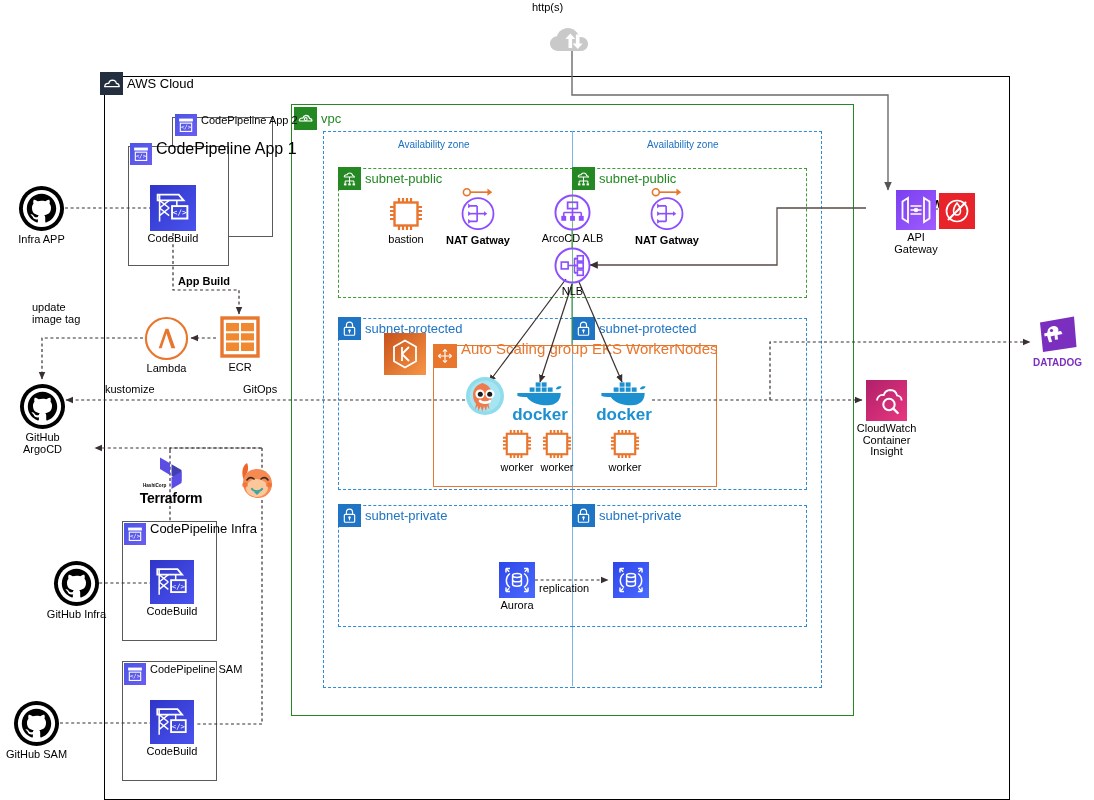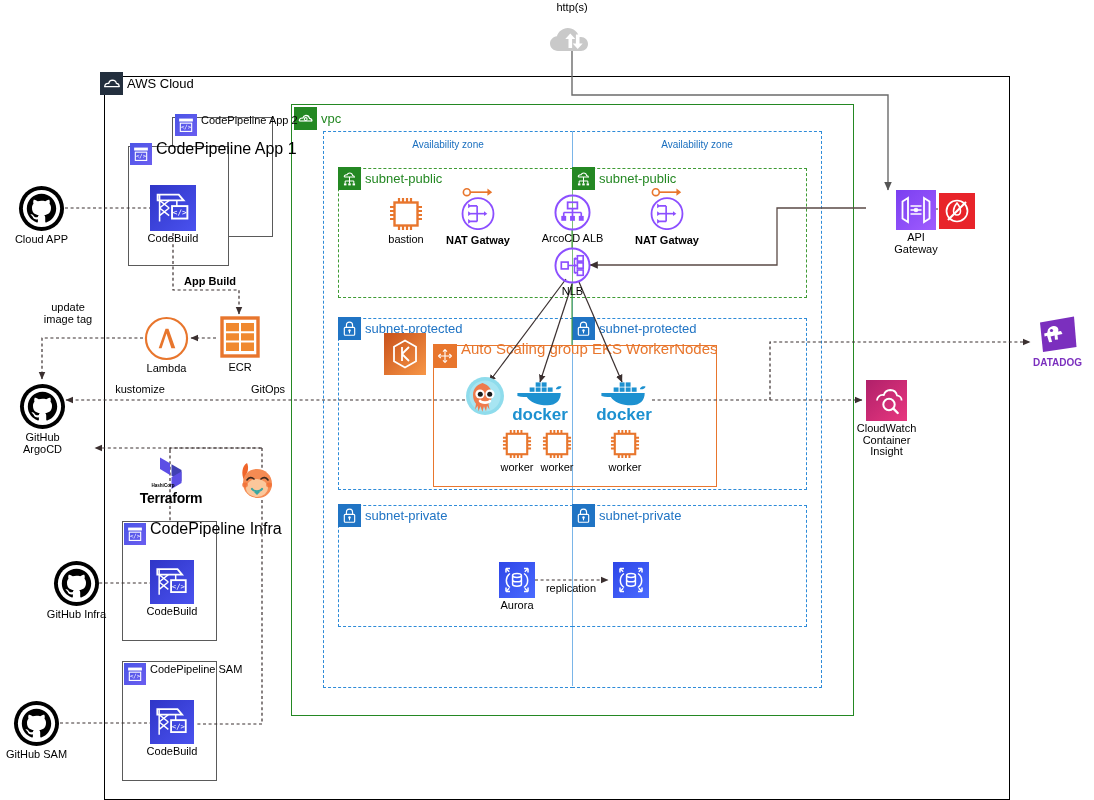--- a/index.html
+++ b/index.html
@@ -1,19 +1,19 @@
 <!DOCTYPE html>
 <html><head>
 <meta charset="utf-8">
 <style>
   html,body{margin:0;padding:0;background:#ffffff;}
   body{width:1094px;height:800px;position:relative;overflow:hidden;
        font-family:"Liberation Sans","DejaVu Sans",sans-serif;
        -webkit-font-smoothing:antialiased;}
-  .lbl{position:absolute;font-size:11px;color:#000;text-align:center;line-height:11.5px;white-space:pre;}
+  .lbl{position:absolute;font-size:11px;color:#000;line-height:11.5px;white-space:pre;}
   .svgbox{position:absolute;overflow:visible;}
   
   .box-aws{position:absolute;border:1.6px solid #000;background:transparent;}
   .tag{position:absolute;display:flex;align-items:center;}
   .tag-sq{width:23px;height:23px;display:block;}
   .tag-txt{font-size:13px;margin-left:4px;white-space:nowrap;}
   .box-vpc{position:absolute;border:1.4px solid #248823;}
   .box-az{position:absolute;border:1.3px dashed #2e8bd8;}
   .box-subnet-pub{position:absolute;border:1.3px dashed #3f9b35;}
   .box-subnet-prot{position:absolute;border:1.3px dashed #2e8bd8;}
@@ -172,21 +172,21 @@
 </div>
 
 <div class="box-pipe" style="left:122px;top:521px;width:93px;height:118px;"></div>
 <div class="tag" style="left:124px;top:523px;align-items:flex-start;">
   <svg class="tag-sq" viewBox="0 0 24 24" style="width:22px;height:22px;">
     <rect width="24" height="24" fill="url(#cpg1)"></rect>
     <rect x="4.5" y="5" width="15" height="3.2" fill="#fff"></rect>
     <rect x="5.8" y="10" width="12.4" height="9" fill="none" stroke="#fff" stroke-width="1.2"></rect>
     <text x="12" y="16.6" font-size="6.2" fill="#fff" text-anchor="middle" font-family="monospace">&lt;/&gt;</text>
   </svg>
-  <span class="tag-txt" style="font-size:16px;line-height:12px;">CodePipeline
+  <span class="tag-txt" style="font-size:13px;line-height:12px;">CodePipeline
 Infra</span>
 </div>
 
 <div class="box-pipe" style="left:122px;top:661px;width:93px;height:118px;"></div>
 <div class="tag" style="left:124px;top:663px;align-items:flex-start;">
   <svg class="tag-sq" viewBox="0 0 24 24" style="width:22px;height:22px;">
     <rect width="24" height="24" fill="url(#cpg1)"></rect>
     <rect x="4.5" y="5" width="15" height="3.2" fill="#fff"></rect>
     <rect x="5.8" y="10" width="12.4" height="9" fill="none" stroke="#fff" stroke-width="1.2"></rect>
     <text x="12" y="16.6" font-size="6.2" fill="#fff" text-anchor="middle" font-family="monospace">&lt;/&gt;</text>
@@ -256,21 +256,21 @@
     <path d="M31.5 11.5v9h3.2l-5 5.5-5-5.5h3.2v-9z" fill="#fff"></path>
   </svg>
 </div>
 
 <div class="node" style="left:18px;top:185px;width:47px;height:47px;">
   <svg viewBox="0 0 48 48" width="47" height="47">
     <circle cx="24" cy="24" r="23" fill="#000"></circle>
       <circle cx="24" cy="24" r="19" fill="#fff"></circle>
     <path d="M24 9c-8.3 0-15 6.7-15 15 0 6.6 4.3 12.3 10.3 14.2.75.15 1-.33 1-.72v-2.5c-4.2.9-5.1-2-5.1-2-.7-1.75-1.7-2.2-1.7-2.2-1.35-.95.1-.92.1-.92 1.5.1 2.3 1.55 2.3 1.55 1.35 2.3 3.5 1.65 4.35 1.25.13-.97.52-1.65.95-2-3.35-.4-6.9-1.7-6.9-7.5 0-1.65.6-3 1.55-4.1-.15-.4-.67-1.95.15-4.05 0 0 1.27-.4 4.15 1.55A14.4 14.4 0 0 1 24 16.1c1.3 0 2.6.17 3.85.5 2.88-1.95 4.15-1.55 4.15-1.55.82 2.1.3 3.65.15 4.05.97 1.1 1.55 2.45 1.55 4.1 0 5.82-3.55 7.1-6.93 7.48.55.47 1.03 1.38 1.03 2.78v4.12c0 .4.25.88 1.02.73C34.72 36.28 39 30.6 39 24c0-8.3-6.7-15-15-15z" fill="#000"></path>
   </svg>
-  <div class="cap">Cloud APP</div>
+  <div class="cap">Infra APP</div>
 </div>
 
 <div class="node" style="left:150px;top:185px;width:46px;height:46px;">
   <svg viewBox="0 0 48 48" width="46" height="46">
     <defs>
         <linearGradient id="cbg" x1="0" y1="0" x2="1" y2="1">
           <stop offset="0" stop-color="#2f35c7"></stop>
           <stop offset="1" stop-color="#4a52ef"></stop>
         </linearGradient>
       </defs>

